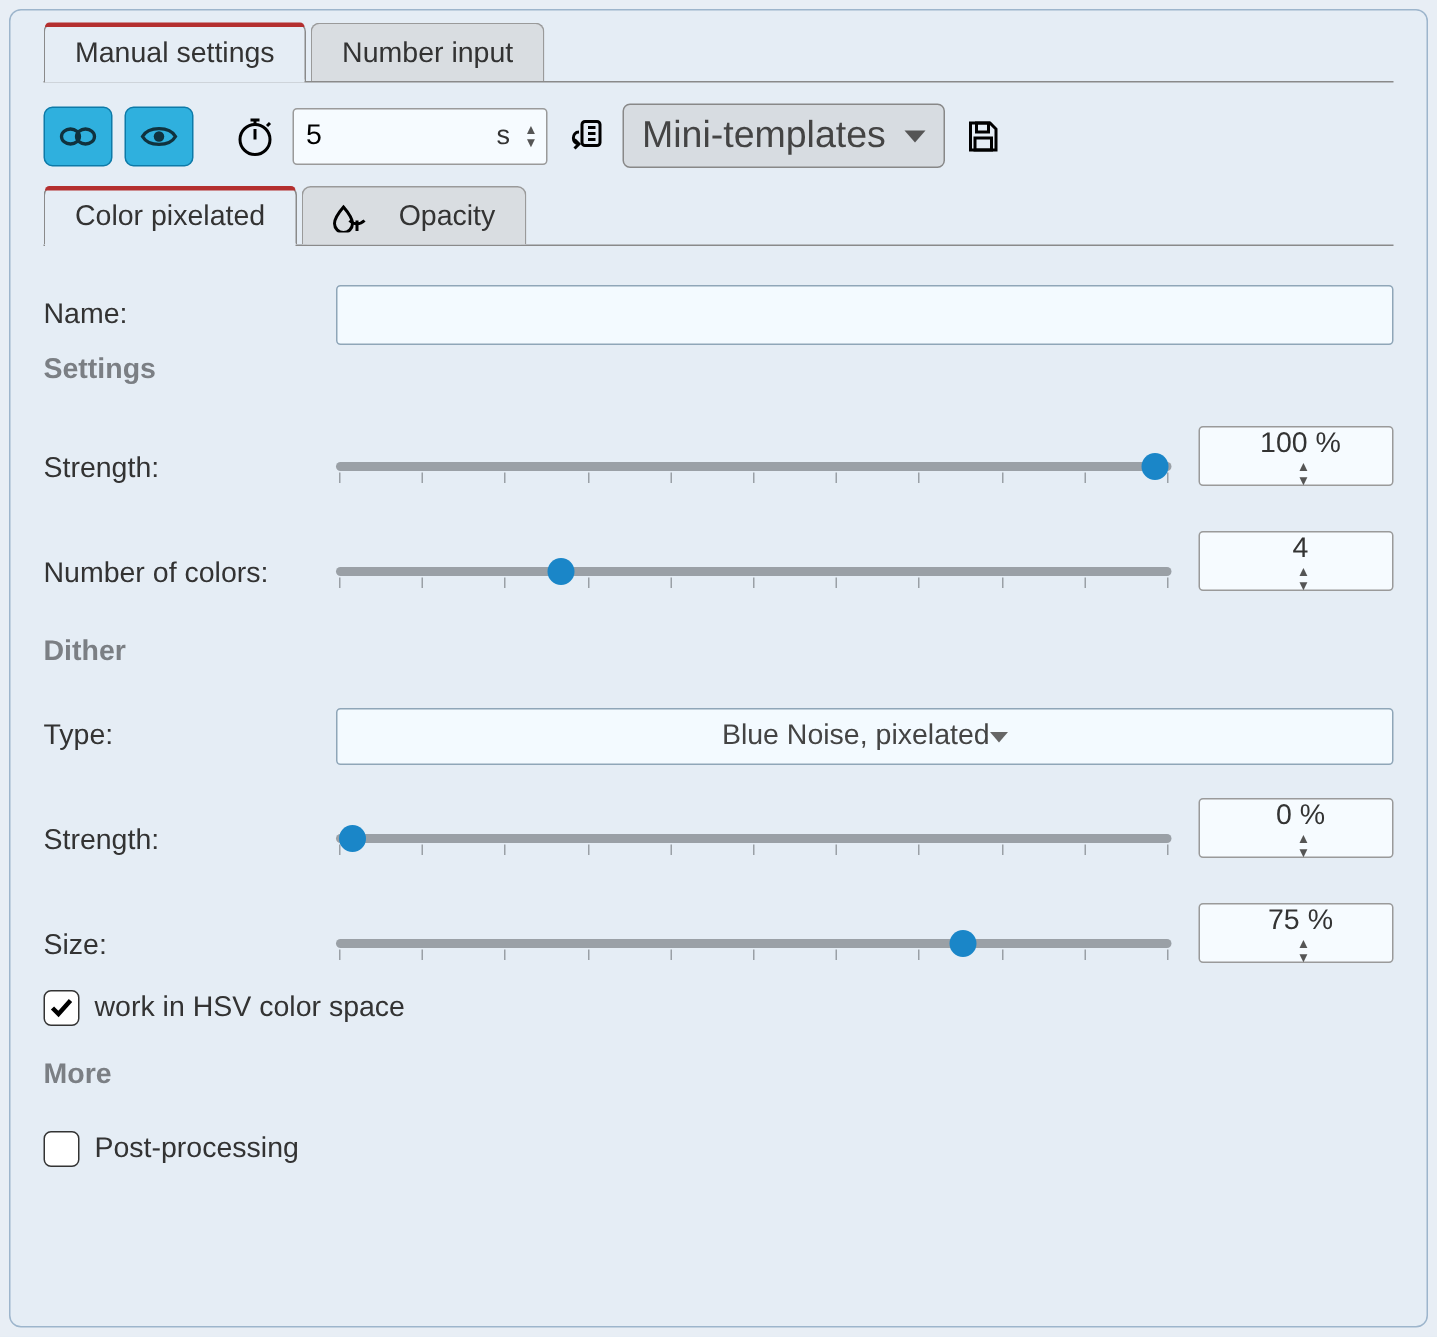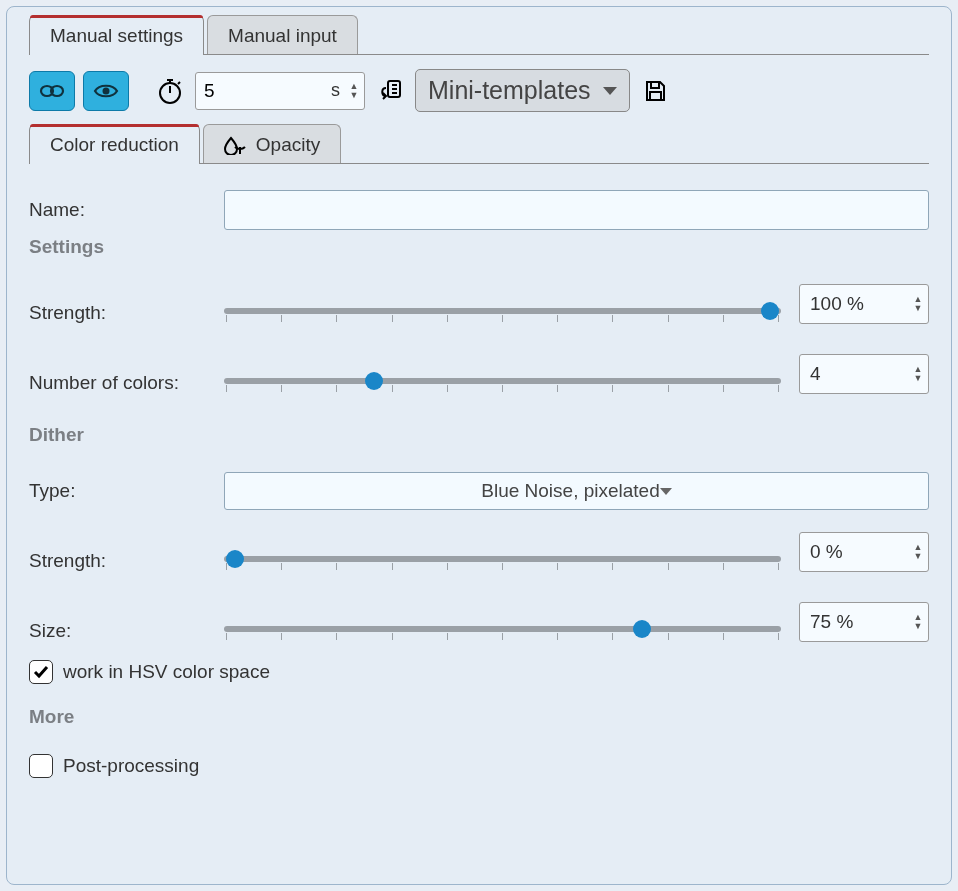--- a/index.html
+++ b/index.html
@@ -13,21 +13,21 @@
   .tabs { display: flex; align-items: flex-end; border-bottom: 1px solid #8a8a8a;
           margin-bottom: 14px; }
   .tab { padding: 9px 20px 7px 20px; background: #d9dde1; border: 1px solid #9a9a9a;
          border-bottom: none; border-radius: 6px 6px 0 0; margin-right: 3px;
          color: #333; cursor: pointer; font-size: 19px; position: relative; }
   .tab.active { background: #e5edf5; border-color: #8a8a8a; }
   .tab.active::before { content:""; position:absolute; left:0; right:0; top:-1px; height:3px;
                         background:#b42f2f; border-radius: 3px 3px 0 0; }
   .tab.active::after { content:""; position:absolute; left:0; right:0; bottom:-1px; height:2px;
                        background:#e5edf5; }
-  .tab .tabflex { display:flex; align-items:center; gap:8px; }
+  .tab .tabflex { display:flex; align-items:center; gap:20px; }
 
   
   .toolbar { display:flex; align-items:center; gap: 8px; margin-bottom: 12px; }
   .icon-btn { width: 46px; height: 40px; border-radius: 6px; border:1px solid #0d7aa8;
               background: #2fb0de; display:flex; align-items:center; justify-content:center;
               cursor:pointer; }
   .icon-btn svg { stroke:#10323e; fill:none; stroke-width:2.2; }
   .stopwatch { margin-left: 16px; }
   .stopwatch svg{ stroke:#000; fill:none; stroke-width:2.2;}
   .time-input { width: 170px; height: 38px; border:1px solid #9a9a9a; border-radius:3px;
@@ -68,21 +68,21 @@
   .srow .slider-wrap { flex:1; position:relative; height:24px; margin-right:18px;}
   .srow .slider-wrap .track{ position:absolute; left:0; right:0; top:8px; height:6px;
          background:#9aa0a6; border-radius:3px;}
   .srow .slider-wrap .thumb{ position:absolute; top:2px; width:18px; height:18px;
          background:#1a86c8; border-radius:50%; transform:translateX(-50%);}
   .srow .slider-wrap .ticks{ position:absolute; left:2px; right:2px; top:15px; height:10px;
          display:flex; justify-content:space-between;}
   .srow .slider-wrap .ticks span{ display:block; width:1px; height:7px; background:#9aa0a6;}
   .num-box { width:130px; height:40px; border:1px solid #9a9a9a; border-radius:3px;
              background:#f6fbff; display:flex; align-items:center; padding:0 4px 0 10px;
-             font-size:19px;}
+             font-size:19px;flex-direction:column;}
   .num-box .val{ flex:1; }
 
   
   .select { width:100%; height:38px; border:1px solid #8fa6b8; border-radius:3px;
             background:#f3faff; display:flex; align-items:center; padding:0 10px;
             font-size:19px; color:#444; cursor:pointer; justify-content:center;}
   .select .tri{ width:0;height:0;border-left:6px solid transparent;border-right:6px solid transparent;
                 border-top:7px solid #666;}
 
   
@@ -94,21 +94,21 @@
 </head>
 <body>
 
 <div class="panel">
 
   <div class="tabs">
     <div class="tab active">
       <span>Manual settings</span>
     </div>
     <div class="tab">
-      <span>Manual input</span>
+      <span>Number input</span>
     </div>
   </div>
 
   <div class="toolbar">
     <div class="icon-btn">
       <svg width="26" height="18" viewBox="0 0 26 18">
         <ellipse cx="8" cy="9" rx="6" ry="5"></ellipse>
           <ellipse cx="18" cy="9" rx="6" ry="5"></ellipse>
       </svg>
     </div>
@@ -149,21 +149,21 @@
       <svg width="26" height="26" viewBox="0 0 26 26">
         <path d="M5 4 H18 L22 8 V22 H5 Z"></path>
           <rect x="9" y="4" width="8" height="6"></rect>
           <rect x="8" y="14" width="11" height="8"></rect>
       </svg>
     </div>
   </div>
 
   <div class="tabs2">
     <div class="tab active">
-      <span>Color reduction</span>
+      <span>Color pixelated</span>
     </div>
     <div class="tab">
       <div class="tabflex">
         <svg width="24" height="20" viewBox="0 0 24 20" stroke="#000" fill="none" stroke-width="2">
           <path d="M7 3 C7 3 1 10 1 14 a6 6 0 0 0 12 0 C13 10 7 3 7 3 Z"></path>
           <path d="M11 12 a7 7 0 0 0 10 0"></path>
             <path d="M16 12 v7"></path>
         </svg>
         <span>Opacity</span>
       </div>

